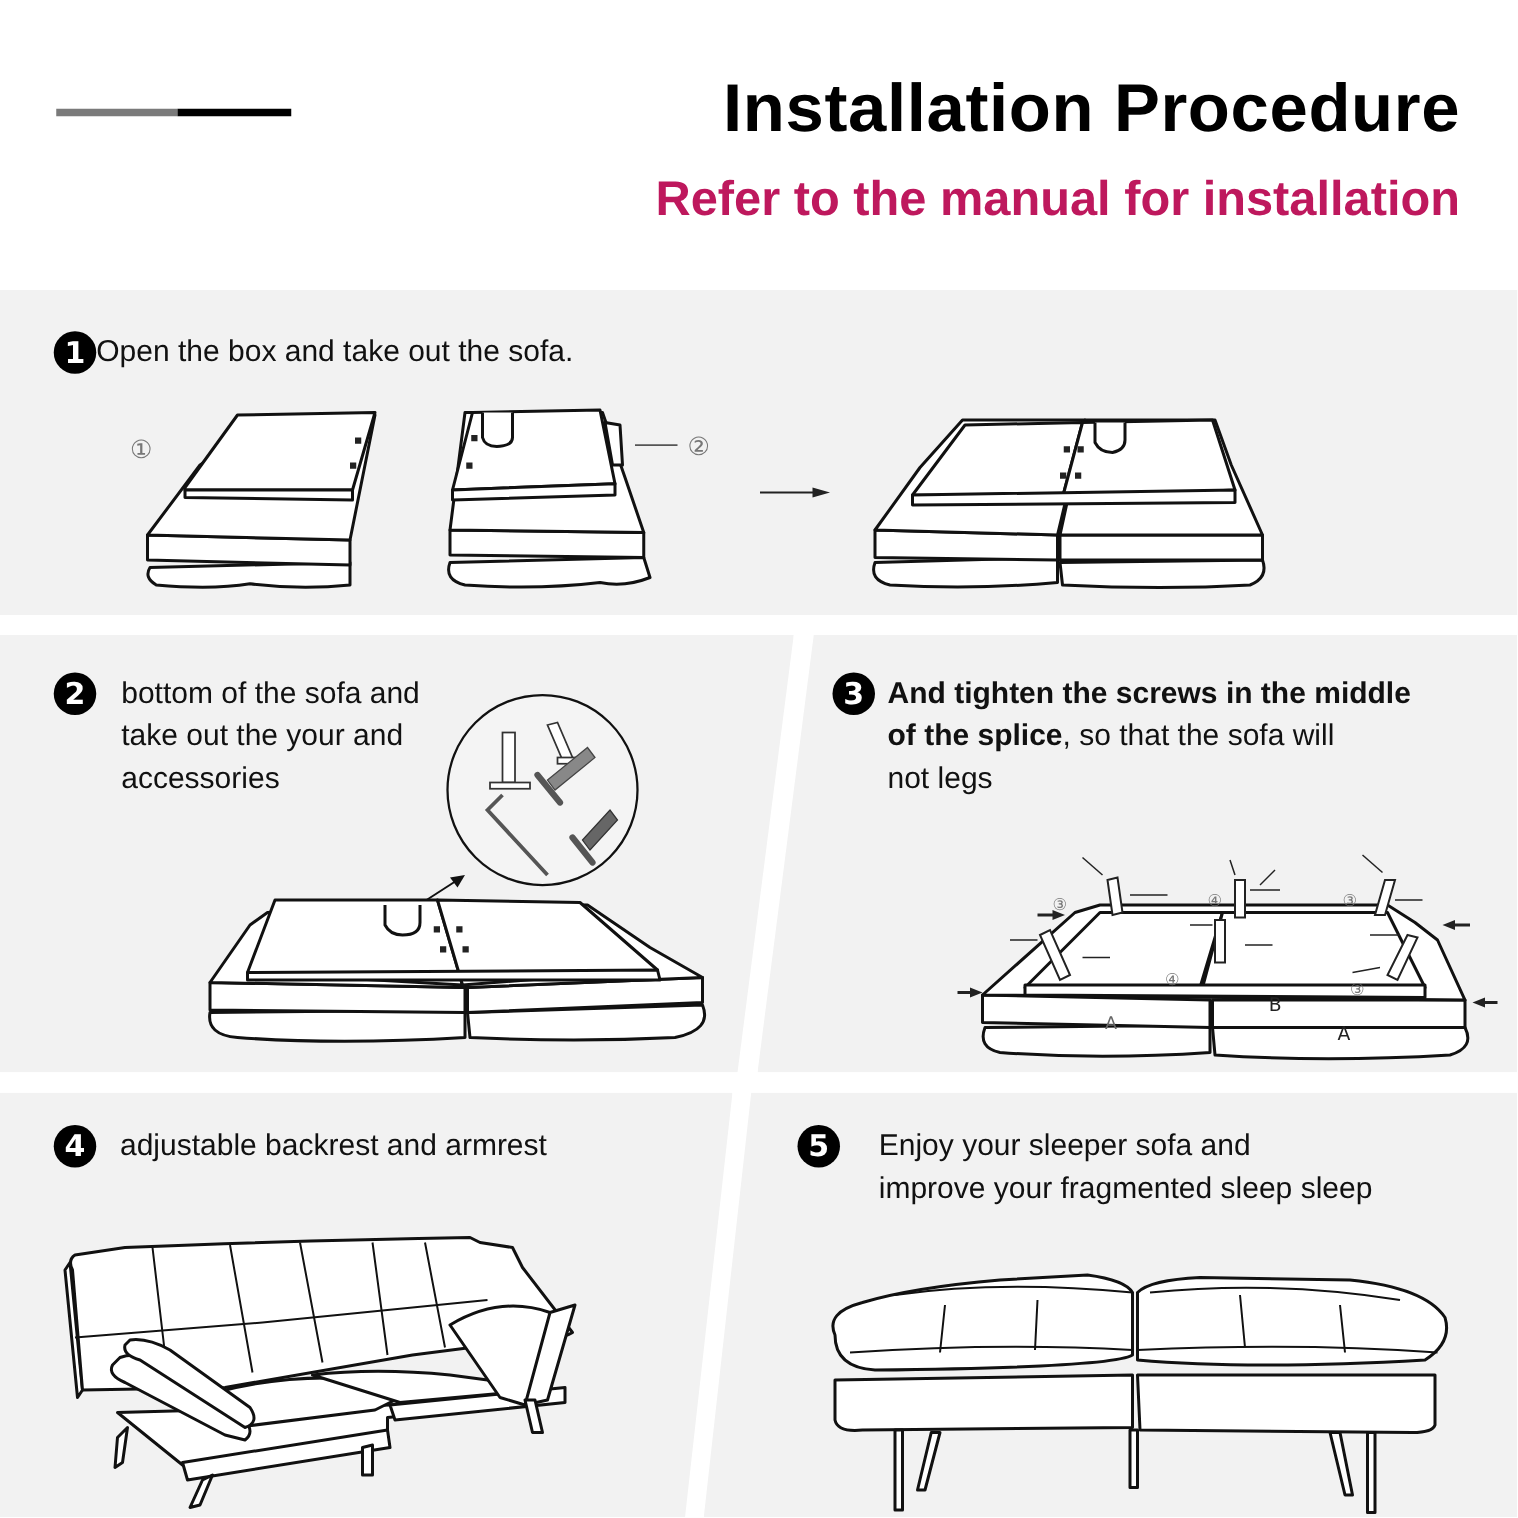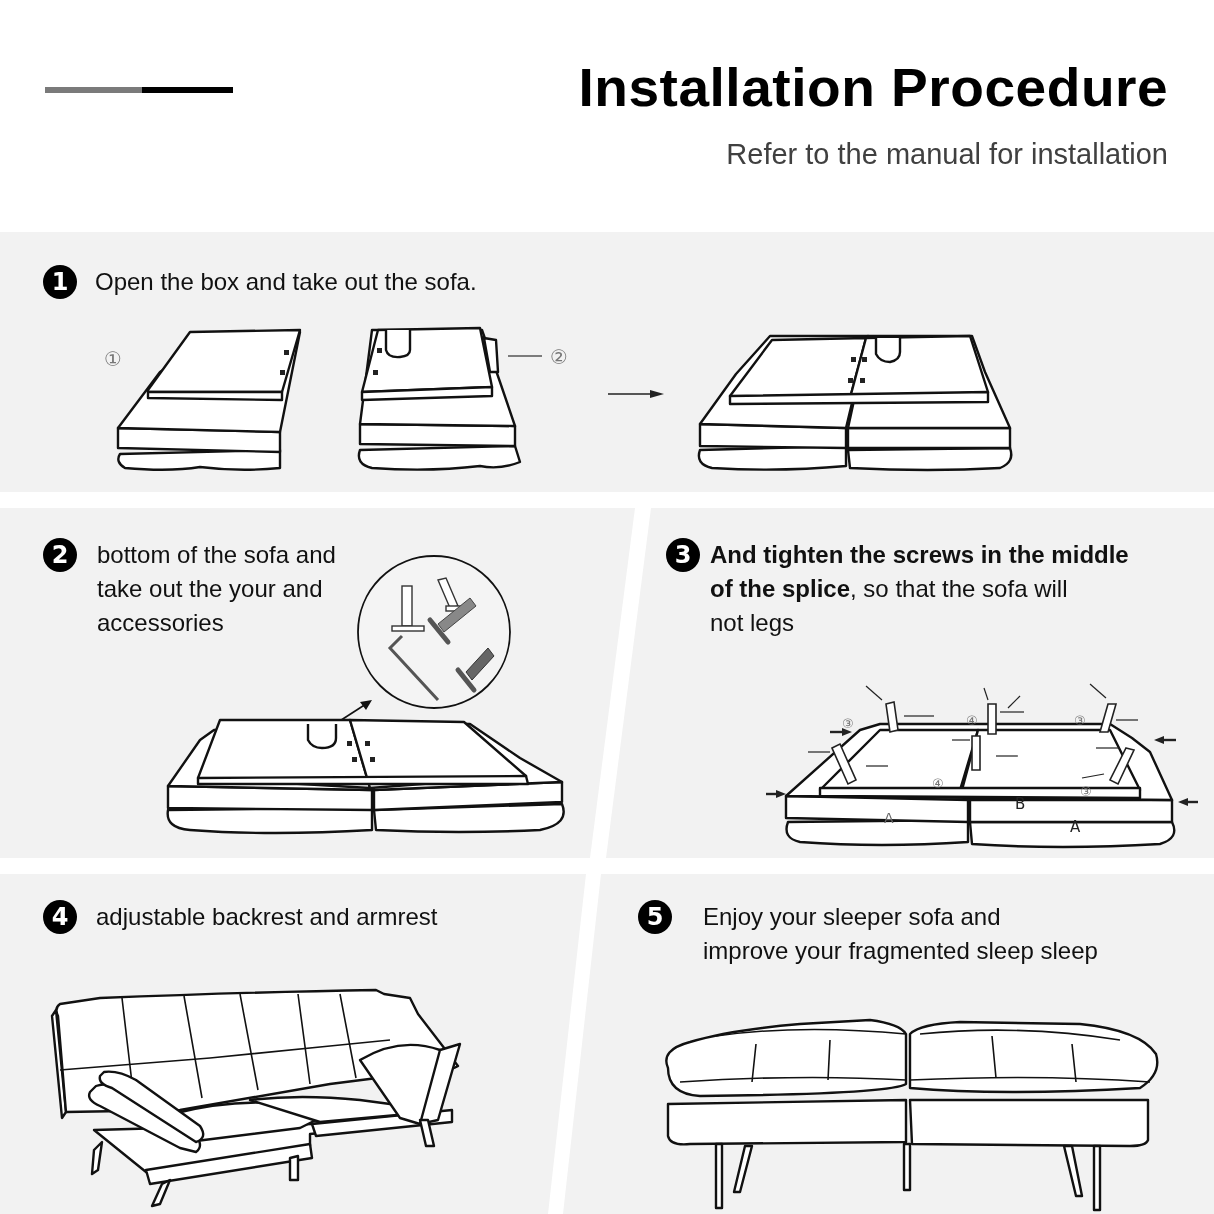--- a/index.html
+++ b/index.html
@@ -3,38 +3,38 @@
 <meta charset="utf-8">
 <style>
   html, body { margin:0; padding:0; }
   body { width:1214px; height:1214px; background:#ffffff; position:relative; overflow:hidden;
          font-family:"Liberation Sans", "DejaVu Sans", sans-serif; color:#111; }
   .hdr-bar { position:absolute; left:45px; top:87px; height:6px; width:188px; display:flex; }
   .hdr-bar .g { width:97px; background:#7a7a7a; }
   .hdr-bar .k { flex:1; background:#000; }
   .title { position:absolute; right:46px; top:56px; font-size:54px; font-weight:bold; letter-spacing:0.5px;
            color:#000; font-family:"Liberation Sans", sans-serif; transform:scaleX(1.02); transform-origin:right; }
-  .subtitle { position:absolute; right:46px; top:138px; font-size:29px; color:#404040; font-weight:normal; }
+  .subtitle { position:absolute; right:46px; top:138px; font-size:39px; color:#be185d; font-weight:bold; }
 
   .panel { position:absolute; background:#f2f2f2; }
   #p1 { left:0; top:232px; width:1214px; height:260px; }
   #p2 { left:0; top:508px; width:1214px; height:350px;
         clip-path: polygon(0 0, 635px 0, 590px 100%, 0 100%); }
   #p3 { left:0; top:508px; width:1214px; height:350px;
         clip-path: polygon(651px 0, 100% 0, 100% 100%, 606px 100%); }
   #p4 { left:0; top:874px; width:1214px; height:340px;
         clip-path: polygon(0 0, 586px 0, 548px 100%, 0 100%); }
   #p5 { left:0; top:874px; width:1214px; height:340px;
         clip-path: polygon(601px 0, 100% 0, 100% 100%, 563px 100%); }
 
   .step { position:absolute; display:flex; align-items:flex-start; }
   .num { width:34px; height:34px; border-radius:50%; background:#000; color:#fff; font-weight:bold;
          font-size:24px; display:flex; align-items:center; justify-content:center; flex:none;
          font-family:"DejaVu Sans", sans-serif; }
-  .stext { margin-left:18px; font-size:24px; line-height:34px; color:#111; }
+  .stext { font-size:24px; line-height:34px; color:#111; }
   .stext b { font-weight:bold; }
   svg { position:absolute; overflow:visible; }
   svg .ln { fill:#fff; stroke:#111; stroke-width:2.4; stroke-linejoin:round; }
   svg .thin { fill:none; stroke:#111; stroke-width:1.6; }
   svg .lbl { font-family:"DejaVu Sans", sans-serif; fill:#777; }
 </style>
 </head>
 <body>
 
 <div class="hdr-bar">

